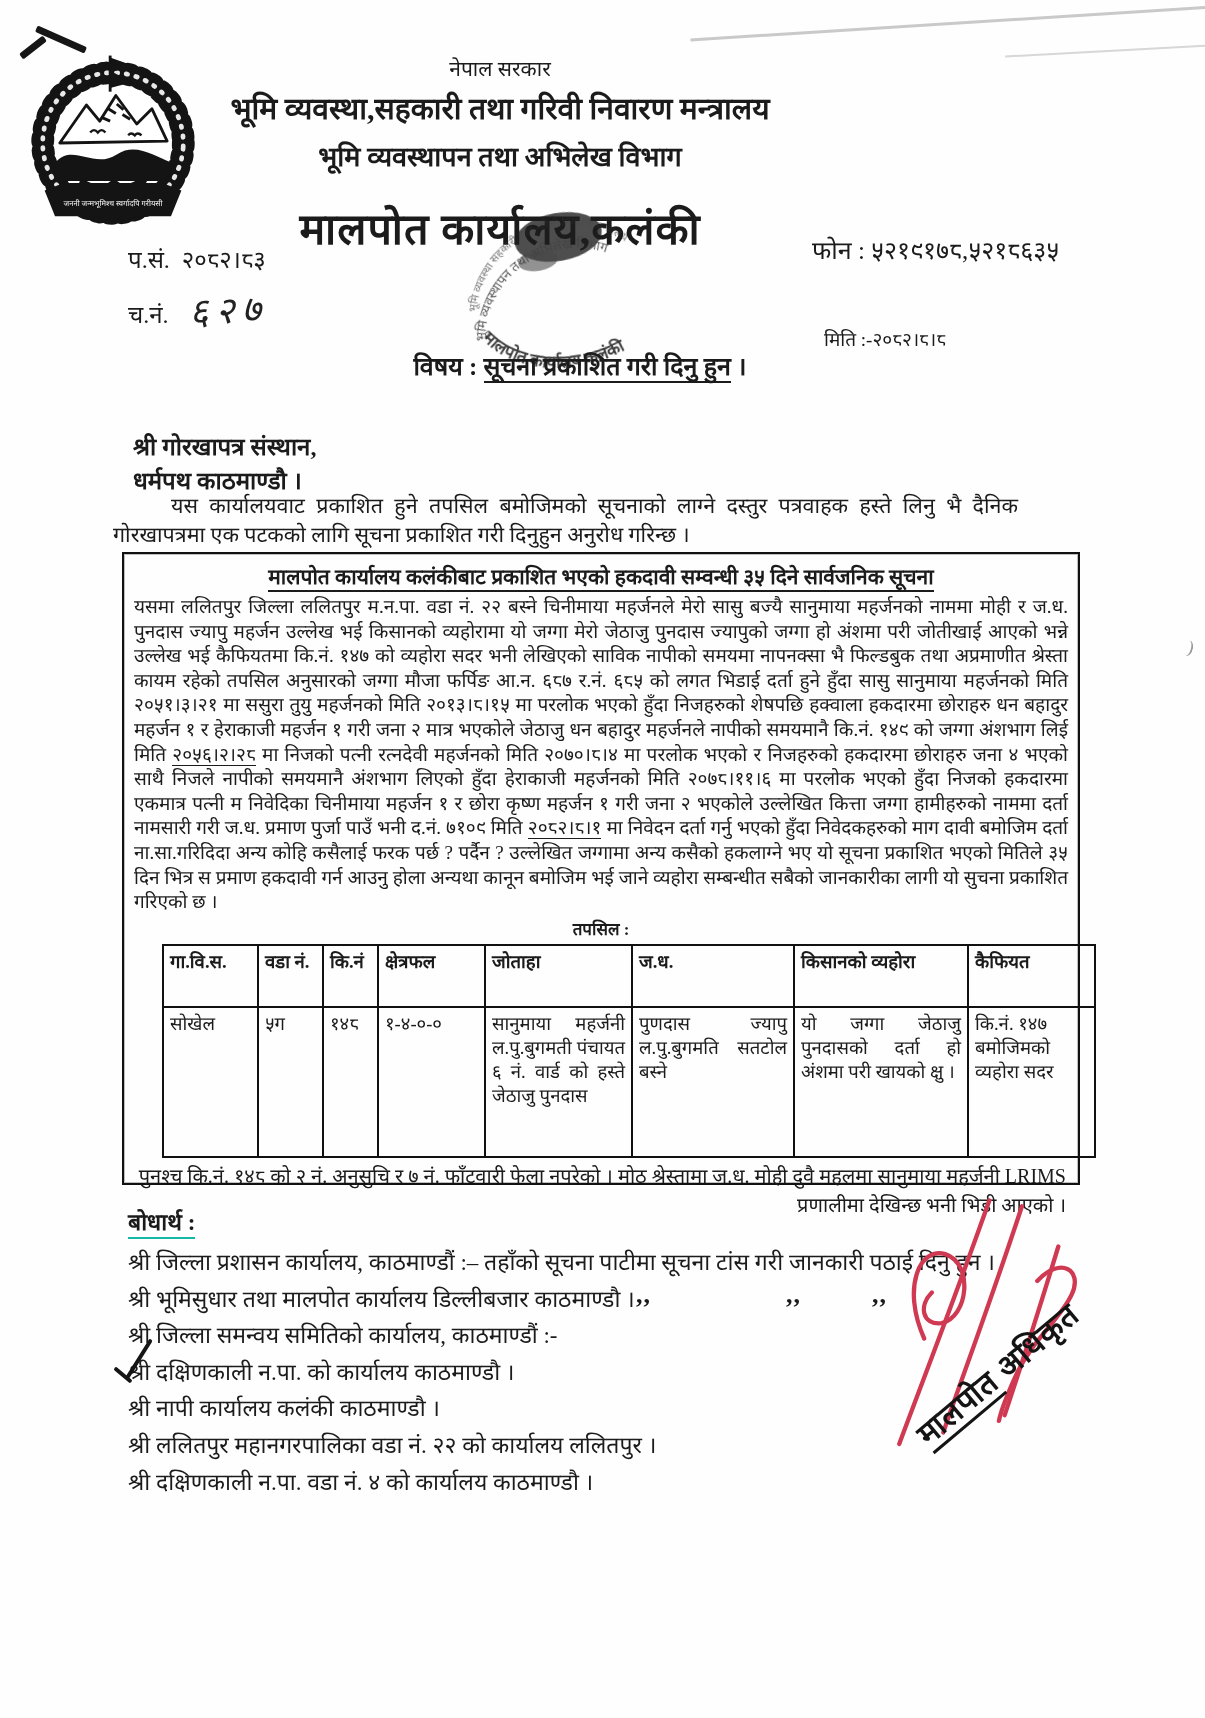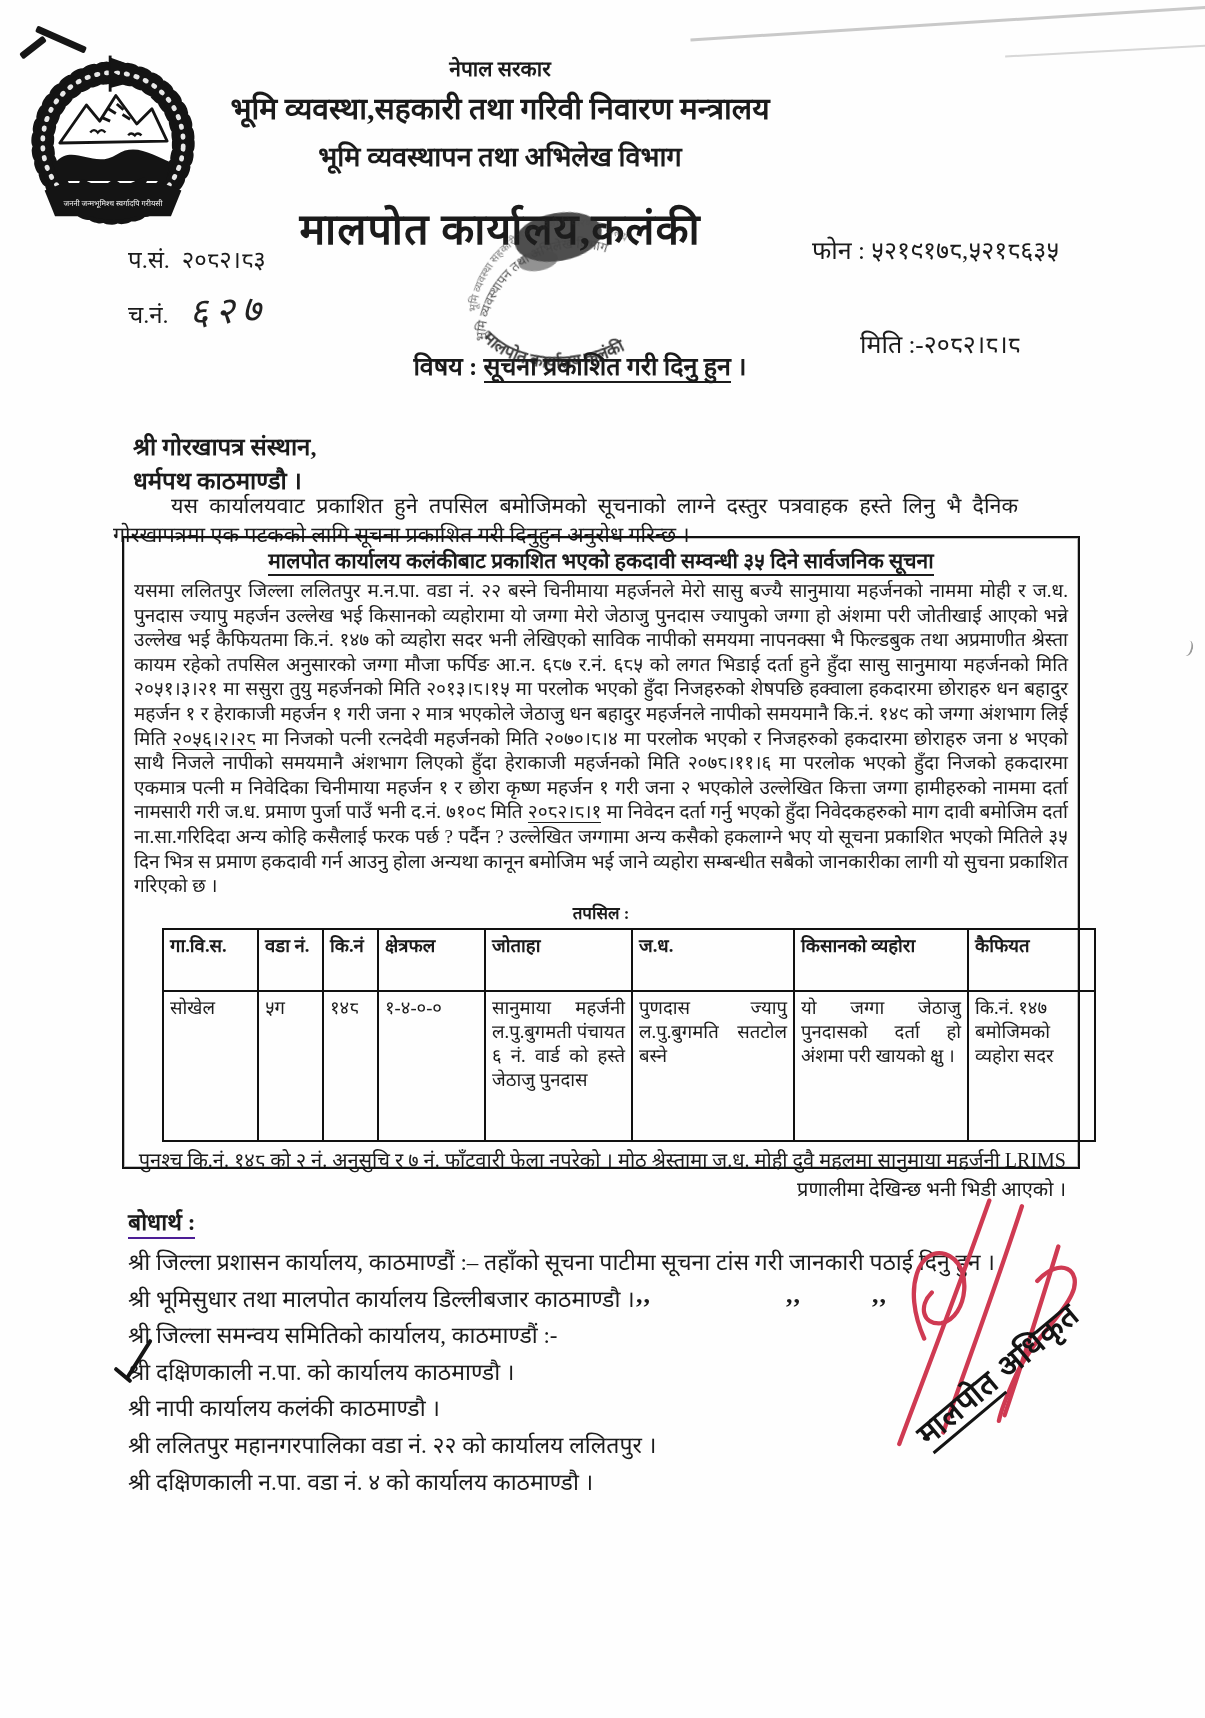--- a/index.html
+++ b/index.html
@@ -15,58 +15,58 @@
   
   .art-line{position:absolute;background:#b7b7b7;opacity:.75;}
   .art-line.l1{left:690px;top:22px;width:522px;height:3px;transform:rotate(-3.6deg);}
   .art-line.l2{left:1005px;top:50px;width:205px;height:2px;transform:rotate(-3.1deg);opacity:.55;}
   .art-wedge1{position:absolute;left:34px;top:36px;width:54px;height:7px;background:#161616;transform:rotate(24deg);border-radius:2px;}
   .art-wedge2{position:absolute;left:18px;top:44px;width:30px;height:7px;background:#161616;transform:rotate(-38deg);border-radius:2px;}
   .art-tick{position:absolute;left:1182px;top:640px;width:9px;height:16px;border-right:2px solid #9a9a9a;border-radius:50%;transform:rotate(14deg);}
   
   .emblem{position:absolute;left:18px;top:40px;width:190px;height:205px;}
   .head-center{position:absolute;left:130px;top:54px;width:740px;text-align:center;}
-  .gov{font-size:21px;font-weight:700;}
+  .gov{font-size:21px;font-weight:400;}
   .ministry{font-size:30px;font-weight:700;margin-top:5px;}
   .dept{font-size:27px;font-weight:700;margin-top:9px;}
   .office{font-size:43px;font-weight:800;margin-top:24px;letter-spacing:1px;}
   .refno{position:absolute;left:128px;top:242px;font-size:24px;}
   .chno{position:absolute;left:128px;top:283px;font-size:24px;}
   .chno .hand{font-style:italic;font-size:37px;letter-spacing:7px;display:inline-block;transform:rotate(-3deg);margin-left:14px;color:#222;}
   .phone{position:absolute;left:812px;top:232px;font-size:25px;}
-  .dateline{position:absolute;left:860px;top:326px;font-size:25px;}
+  .dateline{position:absolute;left:824px;top:326px;font-size:19px;}
   
   .stamp-wrap{position:absolute;left:448px;top:205px;width:230px;height:175px;transform:rotate(-10deg);opacity:.85;}
   .stamp-wrap svg{filter:blur(.6px);}
   
   .subject{position:absolute;left:290px;top:348px;width:580px;text-align:center;font-size:25px;font-weight:700;}
   .subject .u{border-bottom:2px solid #1b1b1b;padding-bottom:1px;}
   
   .addressee{position:absolute;left:133px;top:430px;font-size:24px;font-weight:700;line-height:34px;}
   .intro{position:absolute;left:113px;top:492px;width:905px;font-size:21.5px;line-height:29px;text-align:justify;text-indent:58px;}
   
   .notice-box{
-    position:absolute;left:122px;top:536px;width:958px;height:633px;
+    position:absolute;left:122px;top:552px;width:958px;height:633px;
     border:2px solid #111;box-sizing:border-box;padding:8px 10px 0 10px;
     box-shadow:0 0 0 1px rgba(0,0,0,.25) inset;
   }
   .notice-title{text-align:center;font-size:21px;font-weight:700;}
   .notice-title .u{border-bottom:2px solid #1b1b1b;padding-bottom:1px;}
   .notice-body{margin-top:5px;font-size:19px;line-height:24.6px;text-align:justify;}
   .notice-body .u{border-bottom:1.5px solid #1b1b1b;}
   .tapasil{text-align:center;font-size:17px;font-weight:700;margin-top:2px;}
   table.tapasil-table{border-collapse:collapse;table-layout:fixed;width:932px;margin:4px 0 0 28px;}
   table.tapasil-table td{border:2px solid #111;font-size:18.5px;line-height:24px;padding:4px 6px;vertical-align:top;}
   table.tapasil-table tr.hdr td{height:52px;font-weight:600;}
   table.tapasil-table tr.data td{height:140px;}
   td.just{text-align:justify;}
   .postscript{margin-top:4px;font-size:20px;line-height:29px;padding:0 2px;text-align:right;}
   
   .cc{position:absolute;left:128px;top:1205px;font-size:23px;line-height:36.6px;width:840px;}
-  .cc .label{font-weight:700;border-bottom:2px solid #4c1d95;display:inline-block;line-height:28px;margin-bottom:6px;font-family:Liberation Serif, serif;}
+  .cc .label{font-weight:700;border-bottom:2px solid #14b8a6;display:inline-block;line-height:28px;margin-bottom:6px;font-family:Liberation Serif, serif;}
   .cc .item{white-space:nowrap;}
   .ditto{position:absolute;top:72px;font-size:26px;font-weight:700;letter-spacing:1px;}
   .ditto.d1{left:508px;} .ditto.d2{left:658px;} .ditto.d3{left:744px;}
   .cc-check{position:absolute;left:-12px;top:152px;width:46px;height:4px;background:#151515;transform:rotate(-58deg);border-radius:2px;}
   .cc-check2{position:absolute;left:-16px;top:168px;width:22px;height:4px;background:#151515;transform:rotate(40deg);border-radius:2px;}
   
   .signature{position:absolute;left:882px;top:1192px;width:230px;height:270px;}
   .officer-stamp{
     position:absolute;left:852px;top:1352px;width:290px;
     transform:rotate(-40deg);

